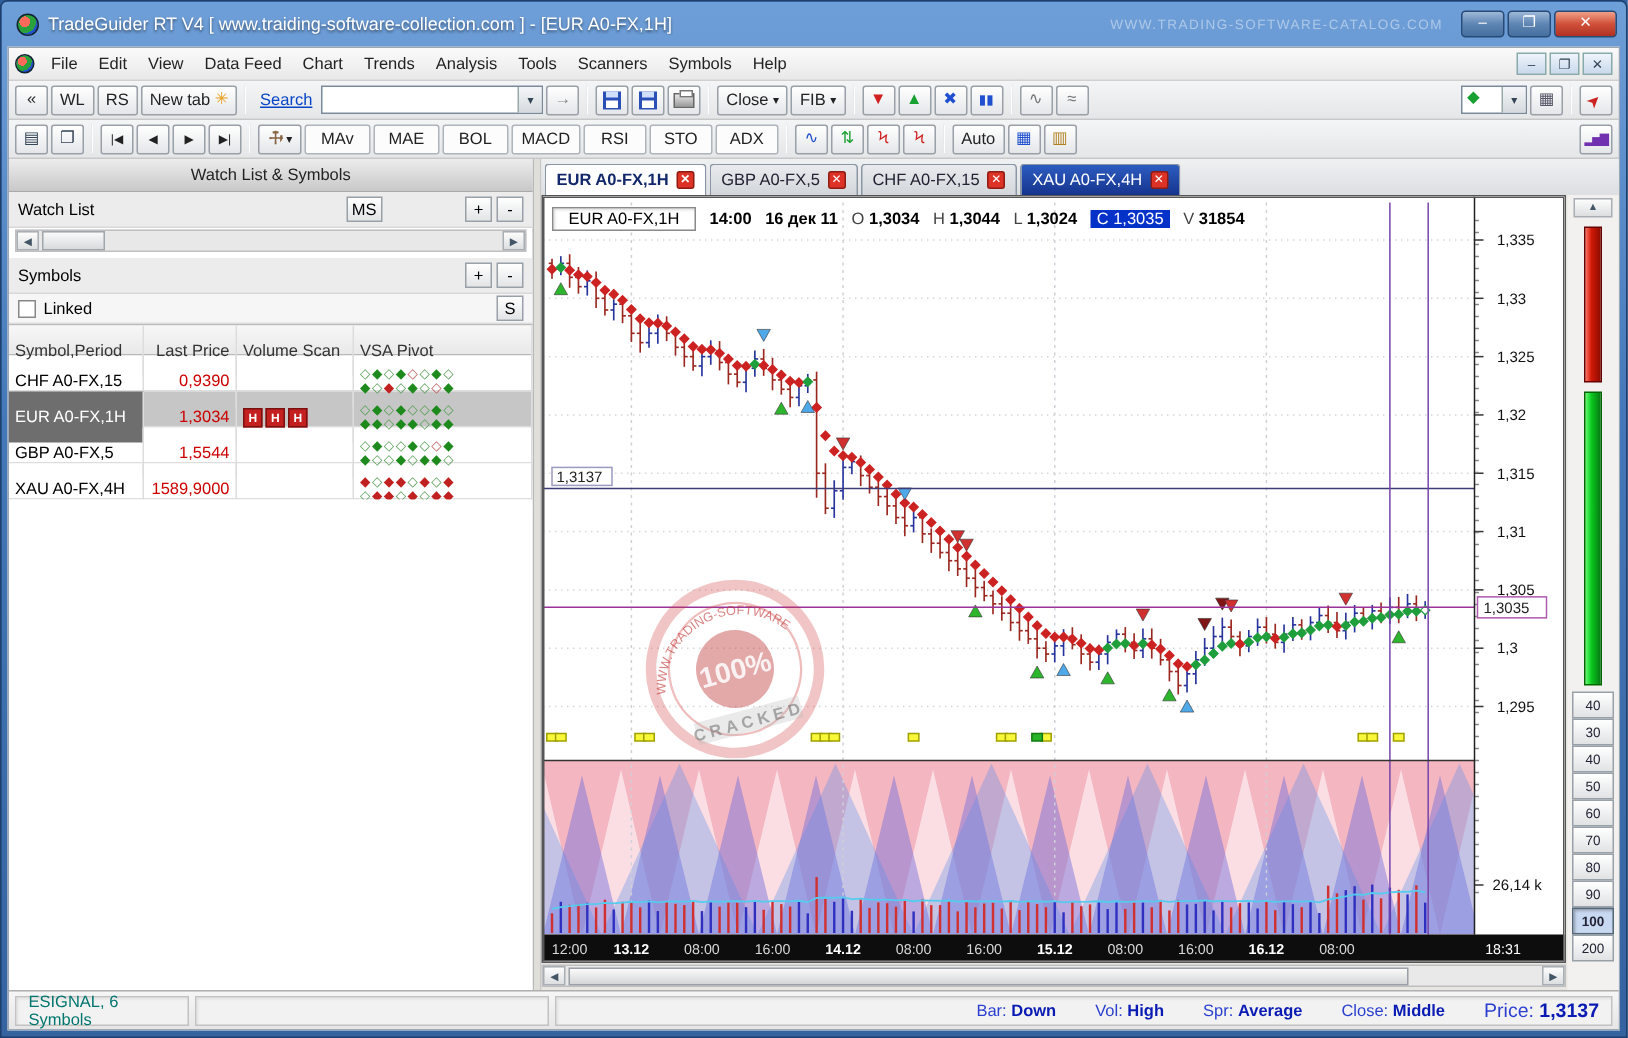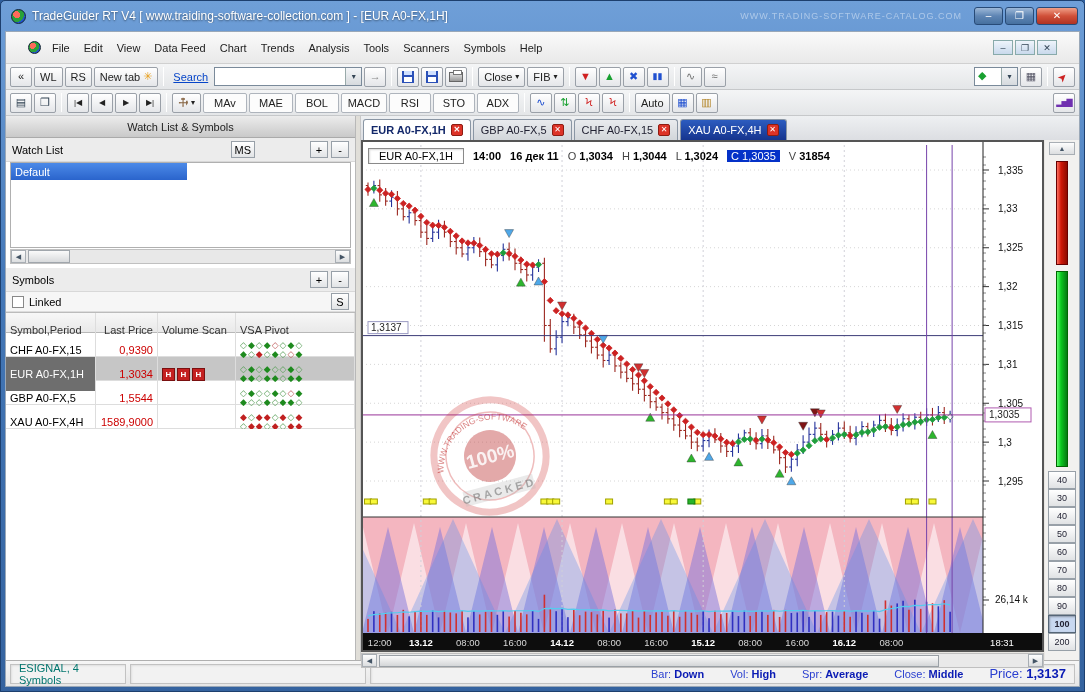--- a/index.html
+++ b/index.html
@@ -16,21 +16,21 @@
   .watermark { font-size:9px; letter-spacing:1px; color:rgba(215,228,245,.6); white-space:nowrap; margin-right:6px; }
   .winbtn { width:29px; height:18px; border:1px solid #274a77; border-radius:3px; color:#fff;
             background:linear-gradient(#9db8d8,#5e85b4 50%,#46709f); display:flex; align-items:center; justify-content:center;
             font-size:10px; line-height:1; }
   .winbtn.close { background:linear-gradient(#f0a088,#d05039 50%,#b03222); width:42px; }
   .winbtns { display:flex; gap:2px; }
   
   .app-frame { position:absolute; top:30px; left:4px; right:4px; bottom:4px; background:#ececec;
                display:flex; flex-direction:column; border:1px solid #9aa8b8; }
   
-  .menubar { height:32px; background:linear-gradient(#fafafa,#e9e9e9); display:flex; align-items:center; padding:0 22px; border-bottom:1px solid #d0d0d0; }
+  .menubar { height:22px; background:linear-gradient(#fafafa,#e9e9e9); display:flex; align-items:center; padding:0 4px; border-bottom:1px solid #d0d0d0; }
   .menu-item { padding:2px 7px; color:#222; }
   .mdi-btns { margin-left:auto; display:flex; gap:2px; }
   .mdibtn { width:20px; height:15px; border:1px solid #8aa; background:linear-gradient(#eef4fb,#c9d9ec);
             font-size:9px; display:flex; align-items:center; justify-content:center; color:#345; }
   
   .toolbar { height:26px; background:linear-gradient(#f4f5f6,#e4e6e8); border-bottom:1px solid #c6c8ca;
              display:flex; align-items:center; padding:0 4px; gap:2px; }
   .tbtn { display:inline-flex; align-items:center; justify-content:center; gap:3px; padding:1px 5px; height:20px;
           border:1px solid #9aa0a8; border-radius:2px; background:linear-gradient(#ffffff,#e4e6e9); color:#222; white-space:nowrap; }
   .tbtn.flat { border:1px solid #aeb4bc; background:#fcfcfc; }
@@ -300,23 +300,20 @@
     <div class="main">
 
       <div class="left-panel">
         <div class="panel-title">Watch List &amp; Symbols</div>
         <div class="wl-row">
           <span>Watch List</span>
           <span class="spacer"></span>
           <div class="mini-btn" style="margin-right:52px">MS</div>
           <div class="mini-btn">+</div>
           <div class="mini-btn">-</div>
-        </div>
-        <div class="wl-list">
-          <div class="wl-item selected">Default</div>
         </div>
         <div class="wl-scroll">
           <div class="sb-btn">
               <span>◀</span>
             </div>
           <div class="sb-thumb"></div>
           <span class="spacer"></span>
           <div class="sb-btn">
               <span>▶</span>
             </div>
@@ -1146,21 +1143,21 @@
             <div class="zoom-btn">90</div>
             <div class="zoom-btn pressed">100</div>
             <div class="zoom-btn">200</div>
           </div>
         </div>
       </div>
     </div>
 
     <div class="statusbar">
       <div class="s-cell" style="width:116px">
-          <span class="esignal">ESIGNAL, 4 Symbols</span>
+          <span class="esignal">ESIGNAL, 6 Symbols</span>
         </div>
       <div class="s-cell" style="width:236px"></div>
       <div class="s-cell s-right">
         <span><span class="sl">Bar:</span> <span class="sv">Down</span></span>
         <span><span class="sl">Vol:</span> <span class="sv">High</span></span>
         <span><span class="sl">Spr:</span> <span class="sv">Average</span></span>
         <span><span class="sl">Close:</span> <span class="sv">Middle</span></span>
         <span class="price-big"><span class="sl">Price:</span> <span class="sv price-big">1,3137</span></span>
       </div>
     </div>

